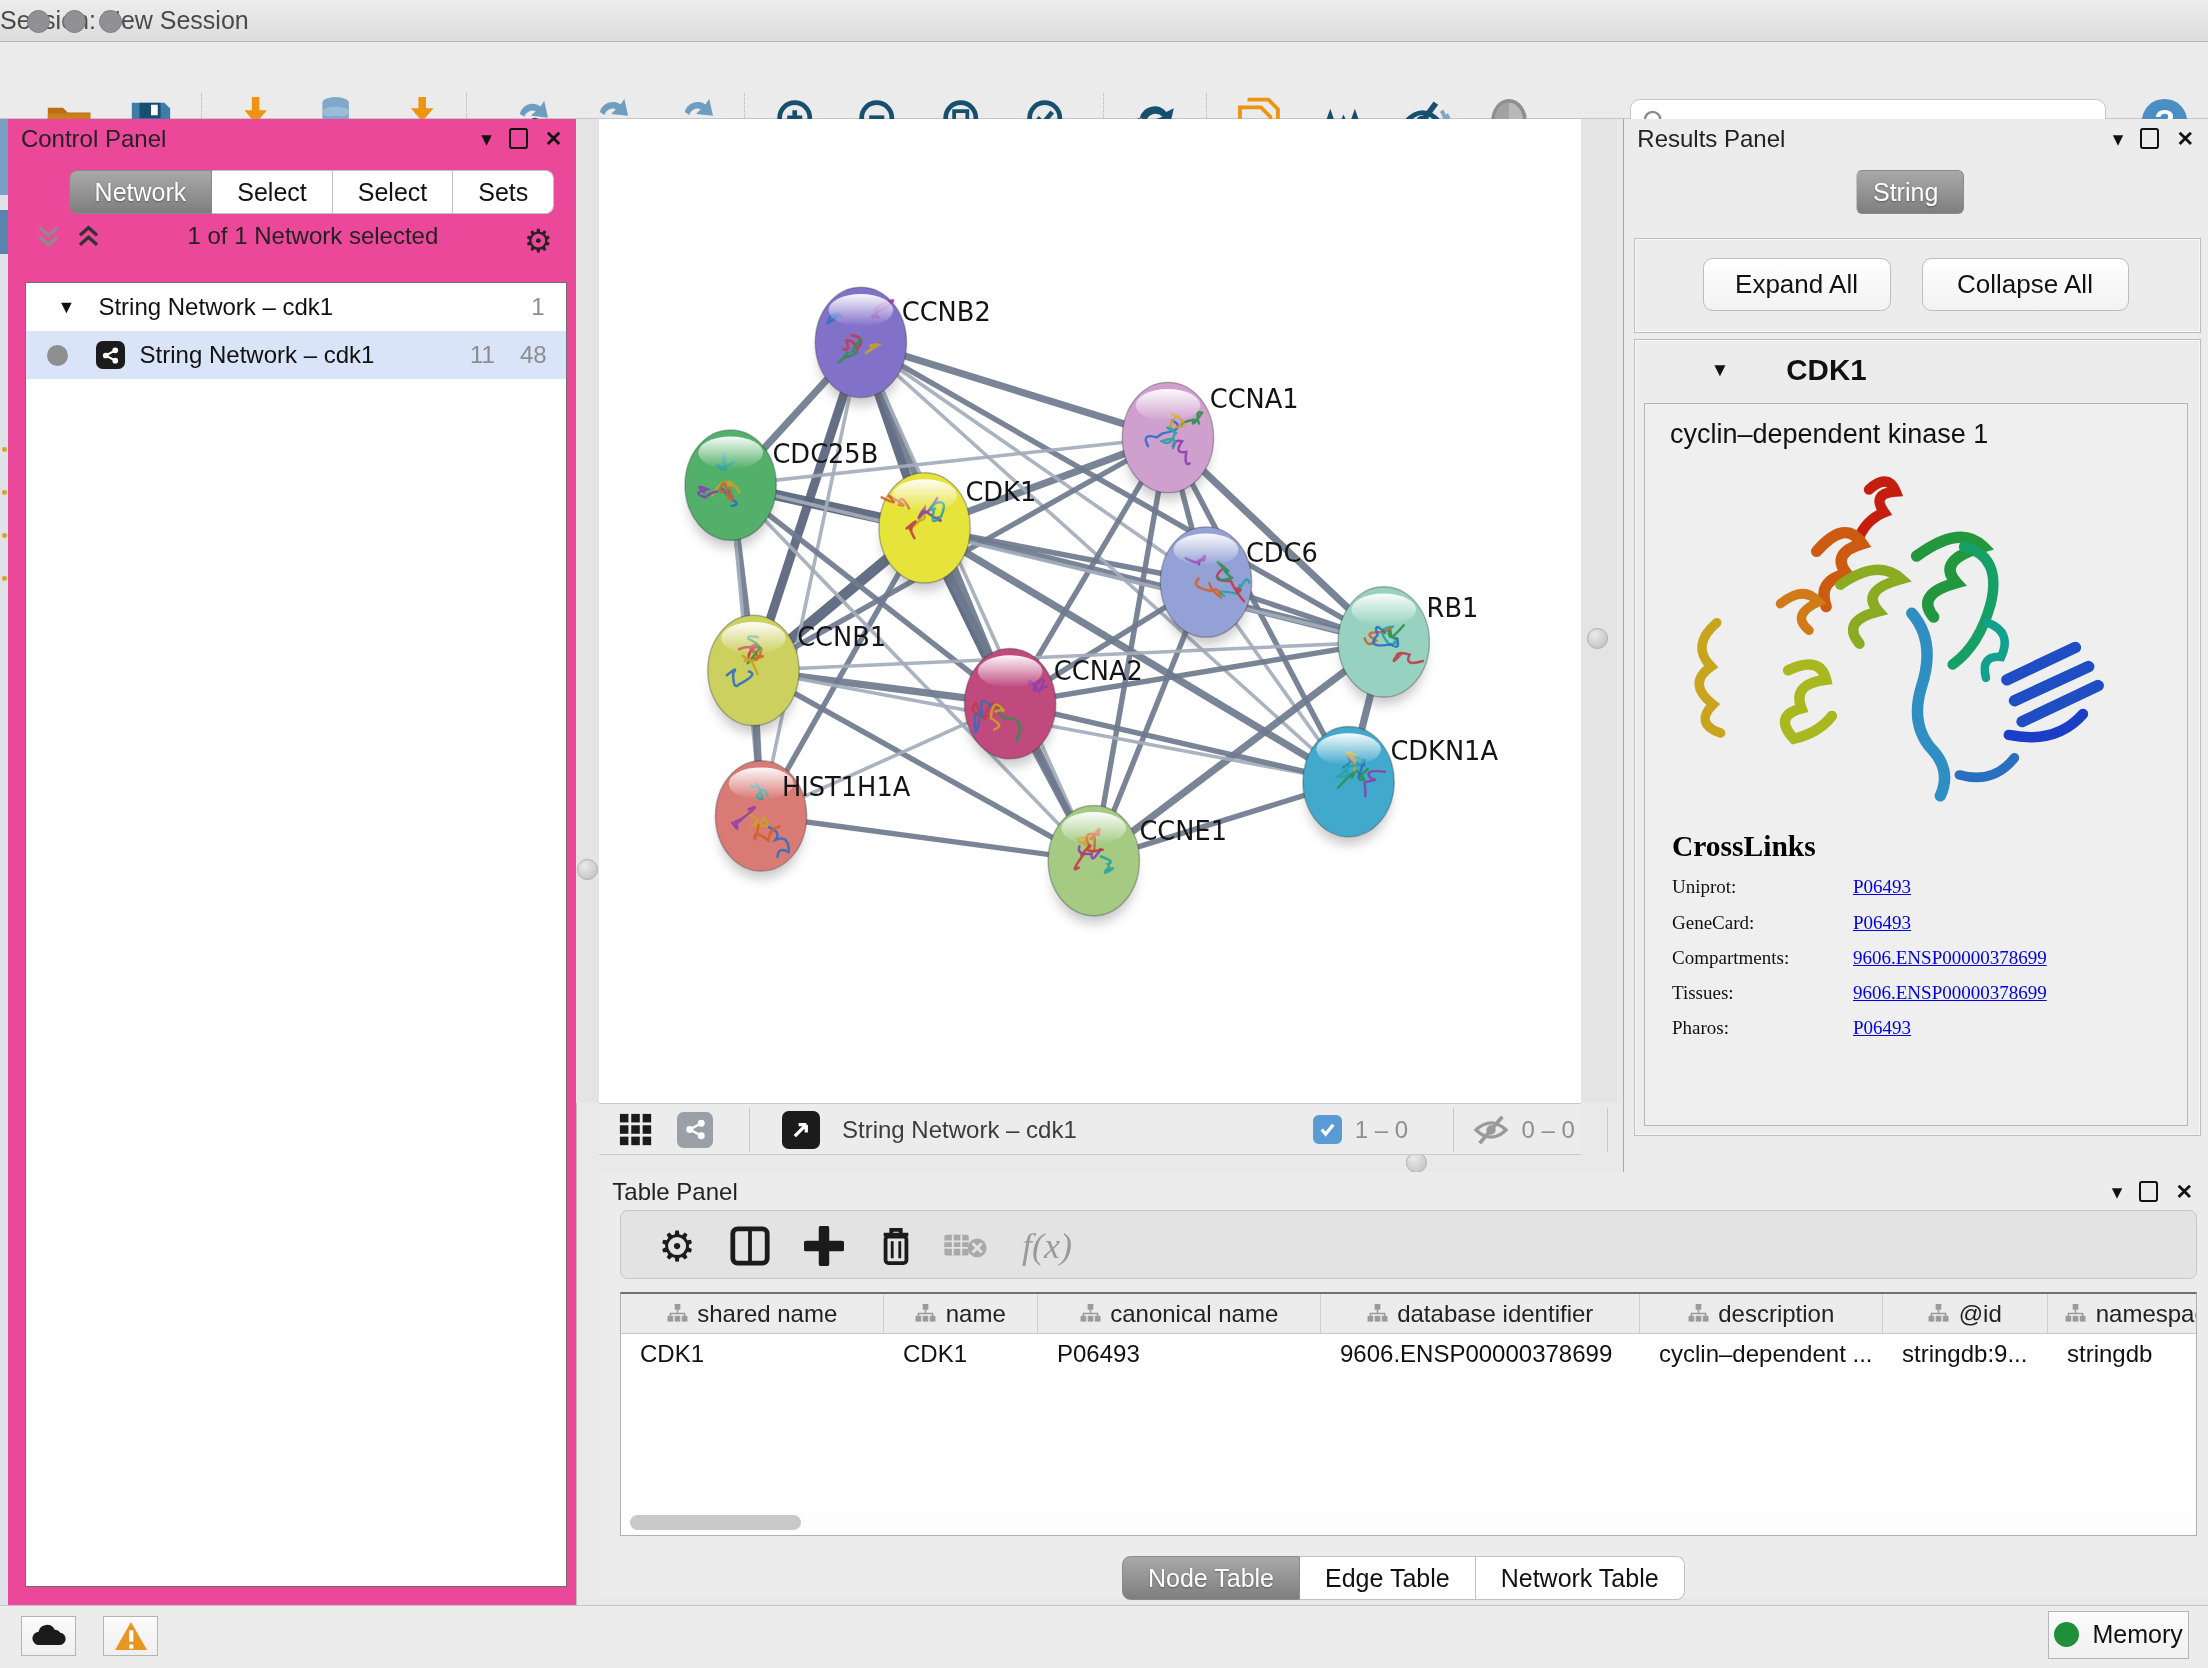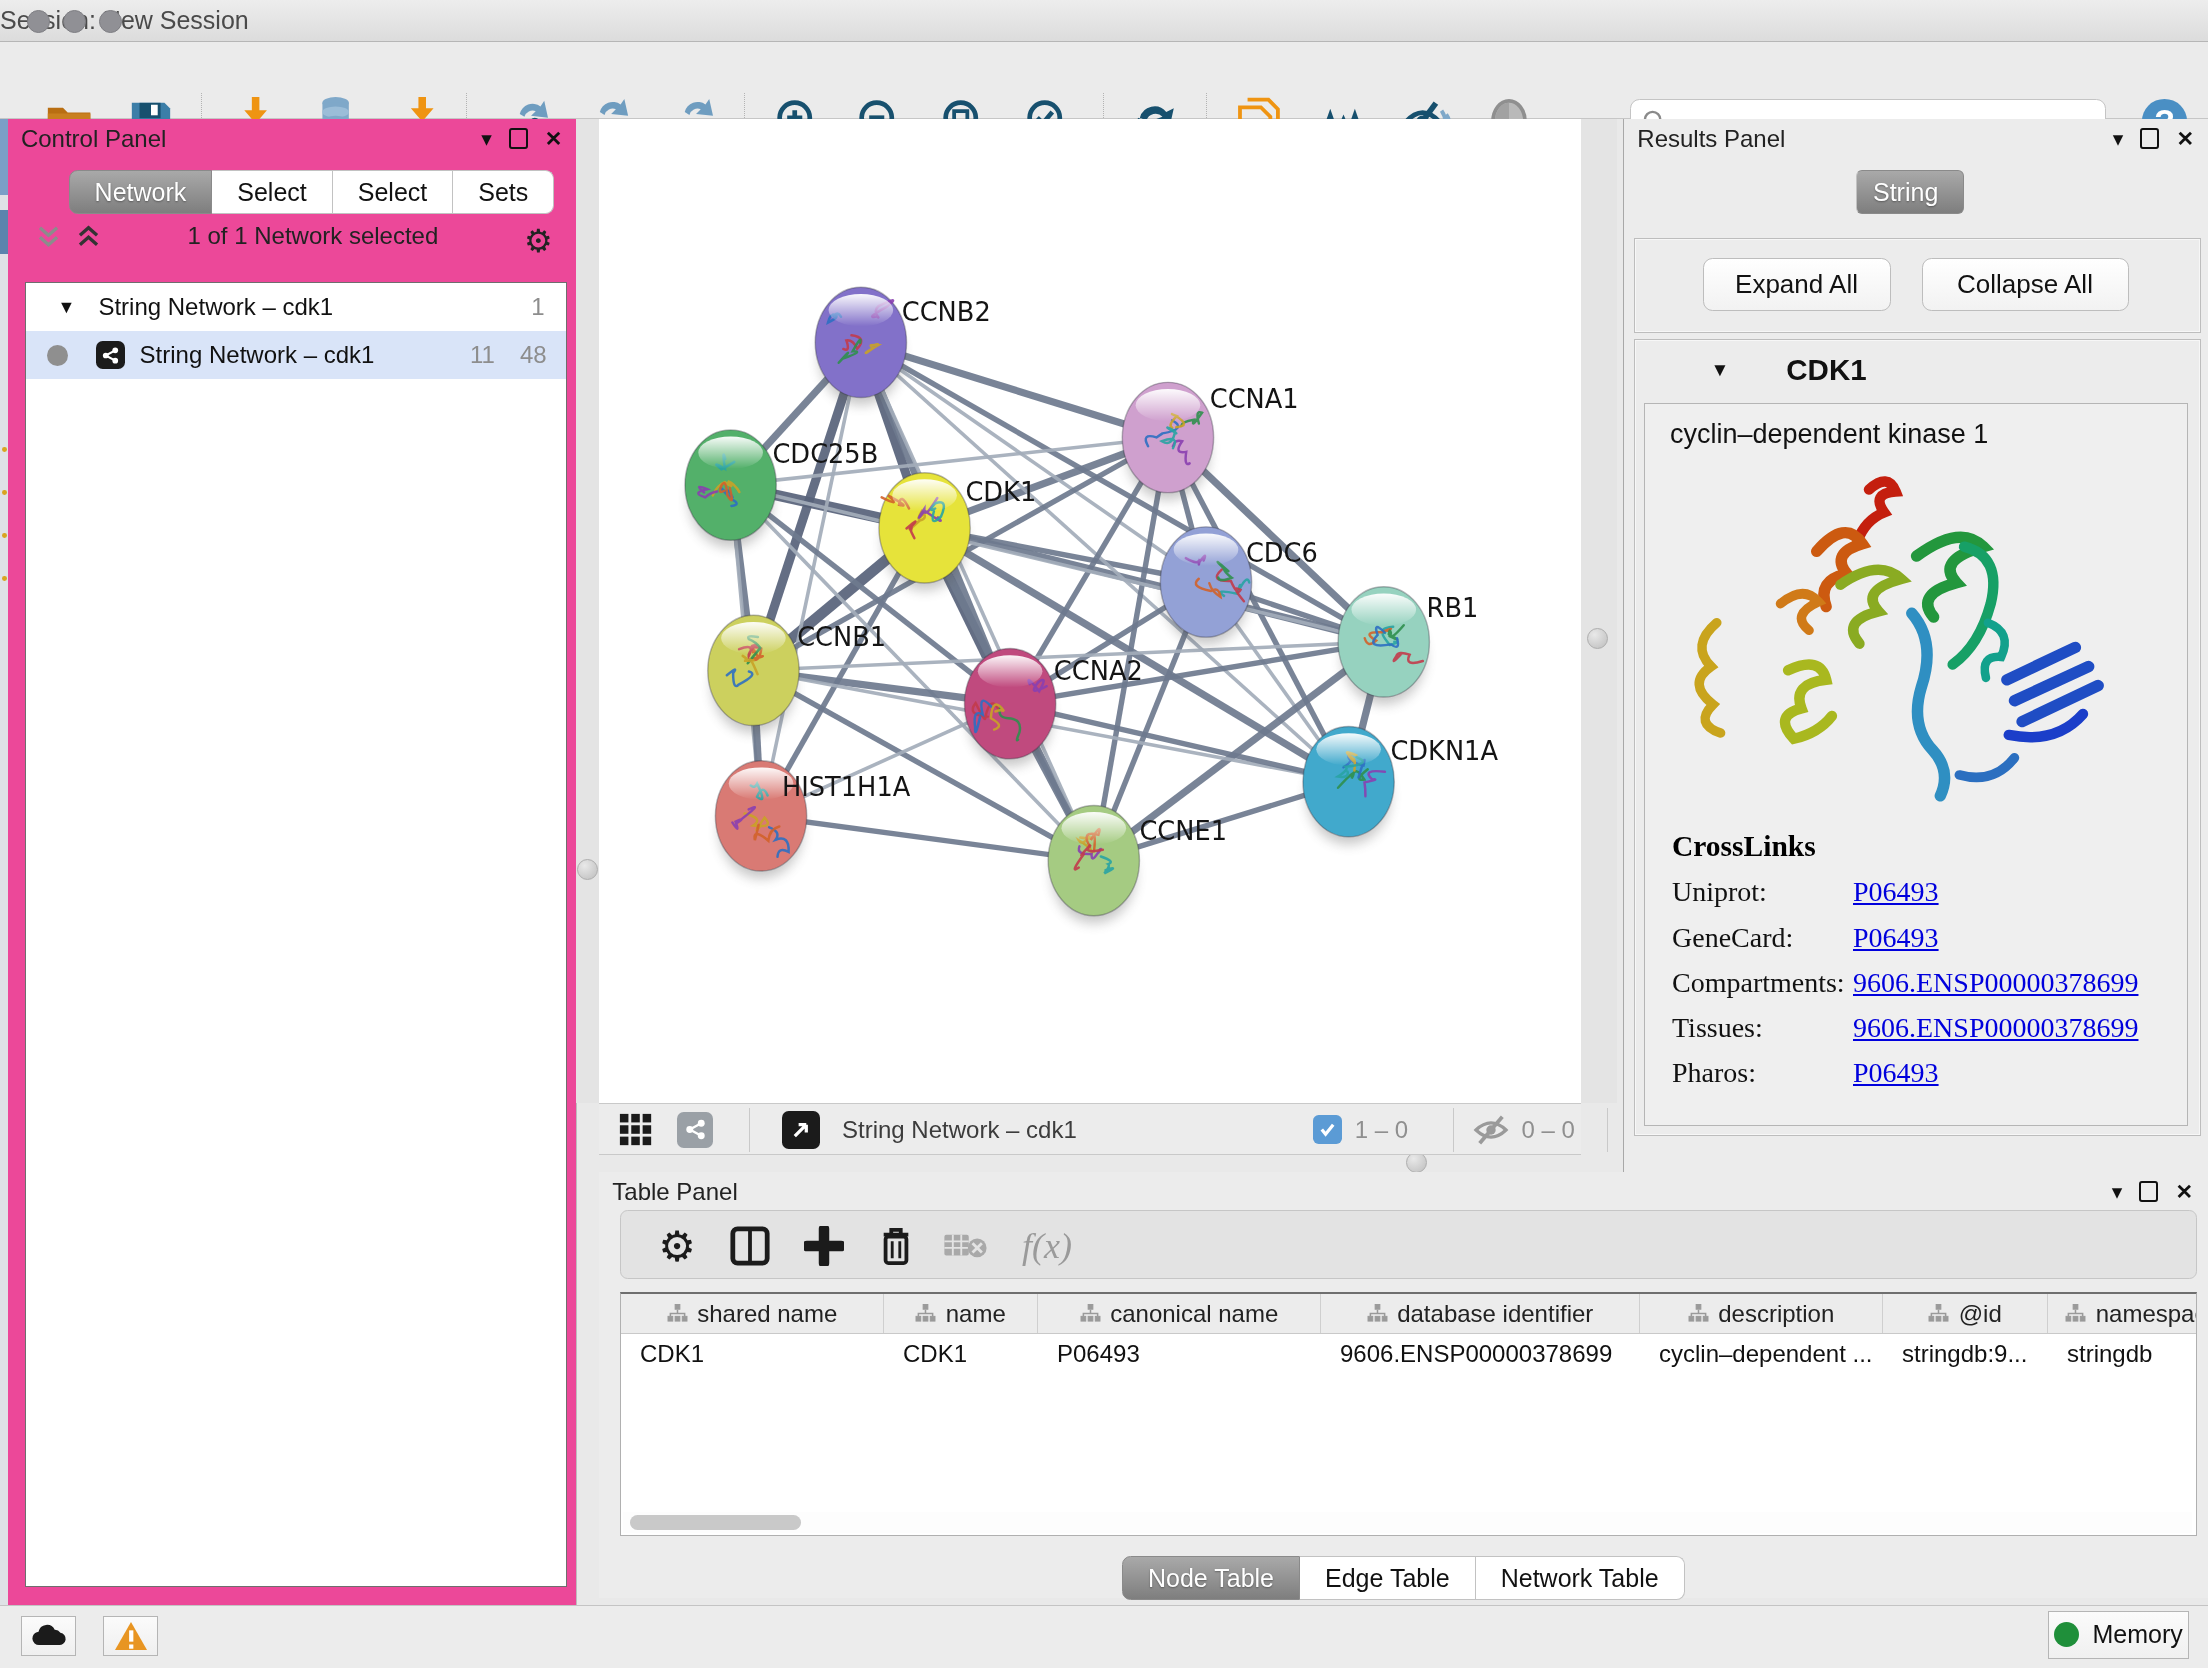--- a/index.html
+++ b/index.html
@@ -83,21 +83,21 @@
     border:1.9px solid #bdbdbd; box-shadow:inset 0 0 0 1px #f7f7f7; }
   .btn { background:linear-gradient(#ffffff,#f2f2f2); border:1px solid #bdbdbd;
     border-radius:9.5px; font-size:26px; color:#111; display:flex; align-items:center;
     justify-content:center; position:absolute; height:53px; }
   .cdk-head { height:59px; display:flex; align-items:center; gap:57px; padding-left:76px;
     font-size:29.5px; font-weight:bold; color:#111; }
   .cdk-inner { position:absolute; left:9.5px; top:63px; width:544px; height:723px;
     background:#efefef; border:1.4px solid #b5b5b5; }
   .xl { font-family:"Liberation Serif", serif; }
   .xl-title { font-size:29.5px; font-weight:bold; color:#000; }
-  .xl-row { display:flex; font-size:28px; margin-top:13.3px; }
+  .xl-row { display:flex; font-size:19px; margin-top:13.3px; }
   .xl-label { width:181px; color:#111; }
   .xl-link { color:#0000dd; text-decoration:underline; }
 
   
   .table-panel { left:599px; top:1172px; width:1609px; height:426px; background:#ececec; }
   .tp-toolbox { position:absolute; left:21px; top:38px; width:1577px; height:69px;
     background:#e3e3e3; border:1px solid #c6c6c6; border-radius:7.6px; }
   .tp-icon { position:absolute; top:7.6px; width:55px; height:55px; display:flex;
     align-items:center; justify-content:center; }
   .fx { font-family:"Liberation Serif", serif; font-style:italic; font-size:36px;

